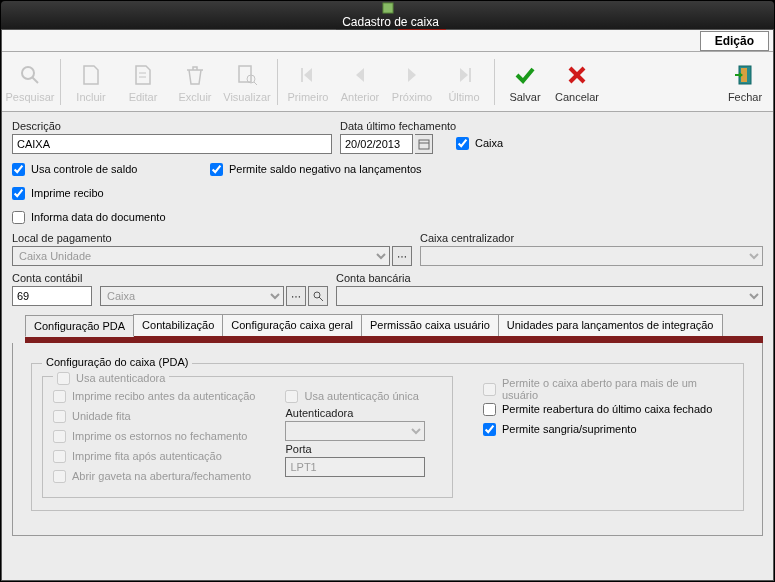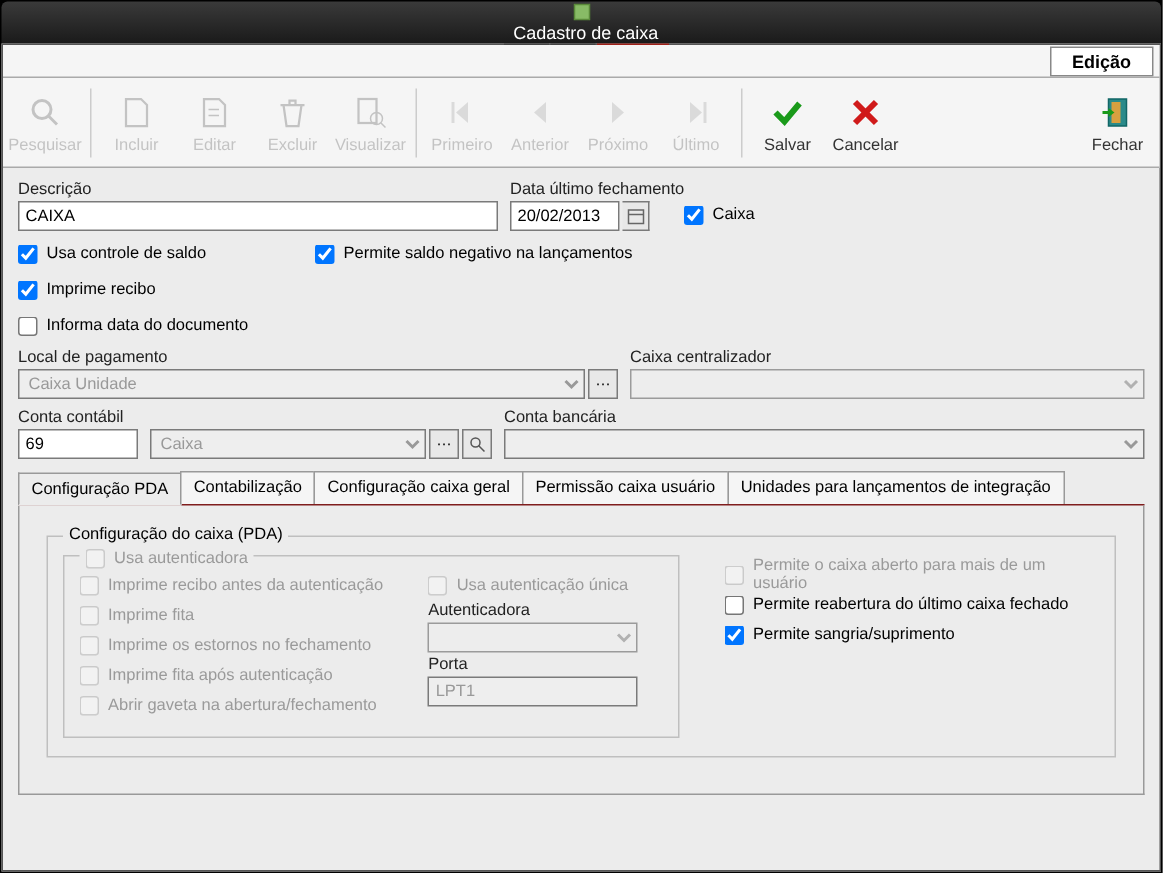--- a/index.html
+++ b/index.html
@@ -29,21 +29,21 @@
 .field { display: flex; flex-direction: column; gap: 2px; }
 .field label { color: #222; }
 .txt { height: 20px; border: 1px solid #7a7a7a; background: #fff; padding: 2px 4px; outline: none; }
 .txt:read-only, .txt.disabled { background: #eee; color: #999; }
 select.txt { padding: 1px 2px; }
 .sel-wrap { display: flex; align-items: center; gap: 2px; }
 .mini-btn { width: 20px; height: 20px; border: 1px solid #7a7a7a; background: #e8e8e8; display: flex; align-items: center; justify-content: center; cursor: pointer; font-size: 10px; }
 .chk { display: flex; align-items: center; gap: 6px; height: 18px; }
 .chk input { width: 13px; height: 13px; }
 .chk.disabled { color: #9a9a9a; }
-.tabs { display: flex; border-bottom: 1px solid #7f1d1d; margin-top: 8px; }
+.tabs { display: flex; border-bottom: 7px solid #7f1d1d; margin-top: 8px; margin-left: 13px; }
 .tab { padding: 4px 8px; border: 1px solid #999; border-bottom: none; background: #f5f5f5; margin-right: -1px; cursor: pointer; position: relative; }
 .tab.active { background: #ececec; top: 1px; border-bottom: 1px solid #ececec; }
 .tab-panel { border: 1px solid #999; border-top: none; padding: 12px 18px 24px 18px; }
 .group { border: 1px solid #bfbfbf; padding: 10px 10px 12px 10px; position: relative; margin-top: 8px; }
 .group-title { position: absolute; top: -8px; left: 10px; background: #ececec; padding: 0 4px; }
 .inner-cols { display: flex; gap: 30px; }
 .col { display: flex; flex-direction: column; gap: 2px; }
 svg { display: block; }
 .date-btn{ width:18px; height:20px; border:1px solid #7a7a7a; border-left:none; background:#e8e8e8; display:flex;align-items:center;justify-content:center;}
 </style>
@@ -317,21 +317,21 @@
                     </span>
                 </span>
                 <div class="inner-cols">
                   <div class="col">
                     <div class="chk disabled">
                         <input type="checkbox" disabled="" style="">
                         <span>Imprime recibo antes da autenticação</span>
                       </div>
                     <div class="chk disabled">
                         <input type="checkbox" disabled="" style="">
-                        <span>Imprime fita</span>
+                        <span>Unidade fita</span>
                       </div>
                     <div class="chk disabled">
                         <input type="checkbox" disabled="" style="">
                         <span>Imprime os estornos no fechamento</span>
                       </div>
                     <div class="chk disabled">
                         <input type="checkbox" disabled="" style="">
                         <span>Imprime fita após autenticação</span>
                       </div>
                     <div class="chk disabled">

